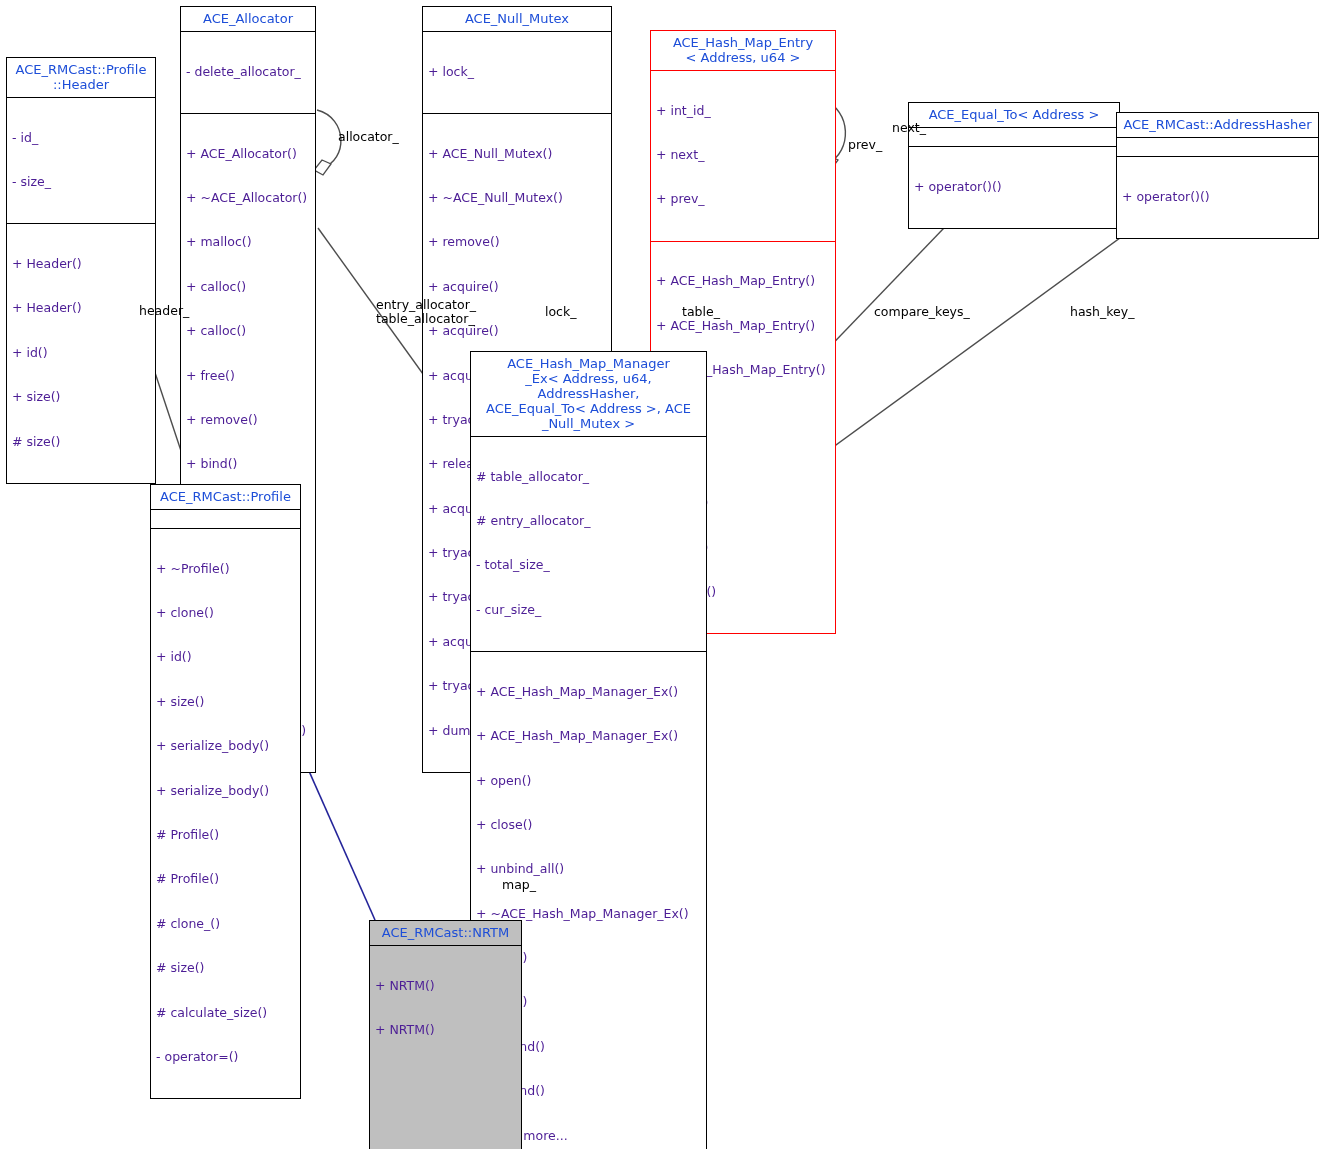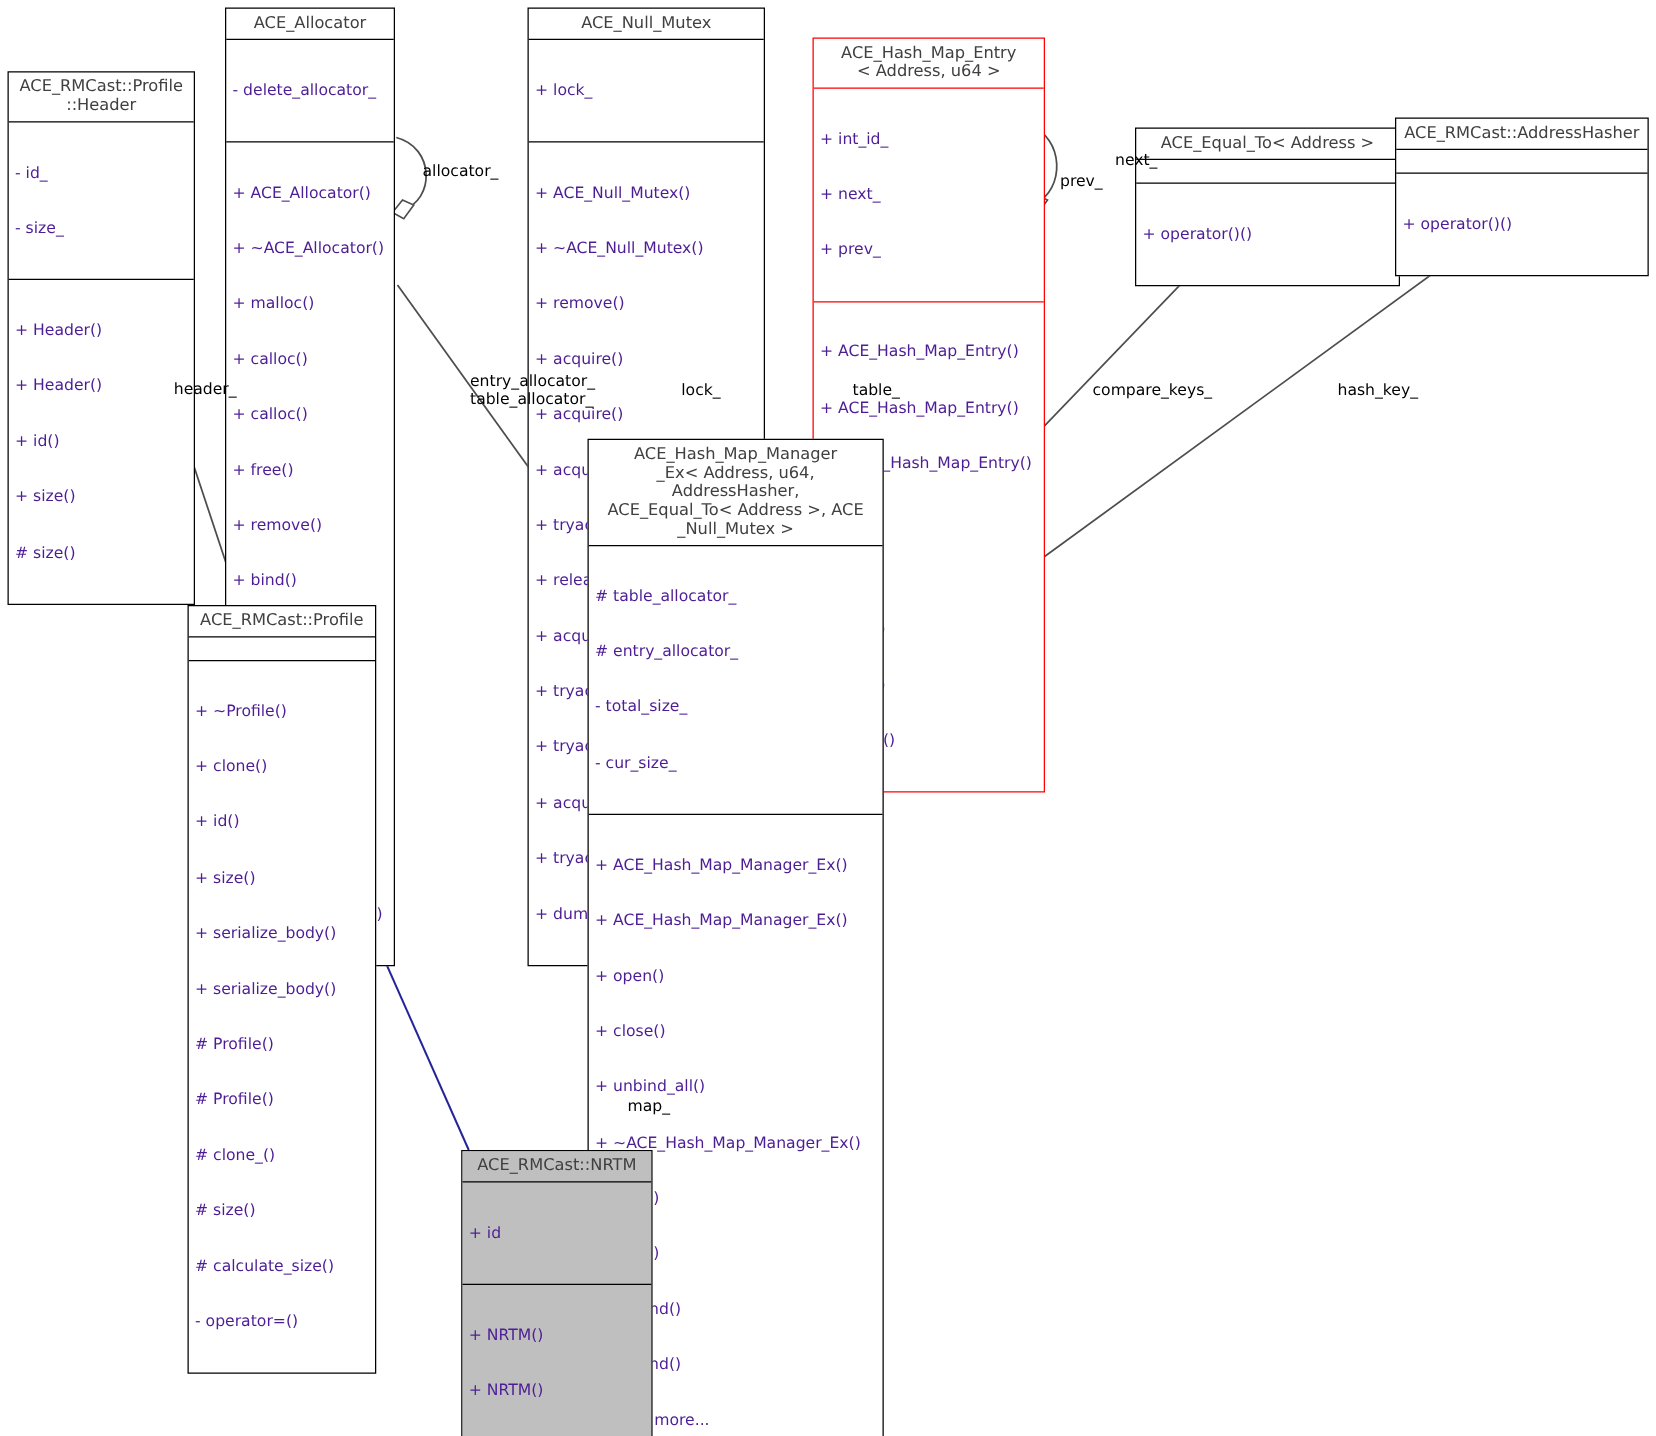--- a/index.html
+++ b/index.html
@@ -49,21 +49,21 @@
   .sec + .sec {
     border-top: 1px solid #000000;
   }
   .red .sec + .sec {
     border-top: 1px solid #ff0000;
   }
   .title {
     text-align: center;
     font-size: 13px;
     line-height: 15px;
-    color: #404040;
+    color: #1d4ed8;
     padding: 4px 5px 5px 5px;
   }
   .title .l2 {
     display: block;
   }
   .members {
     font-size: 12.5px;
     line-height: 14.8px;
     color: #4c1d95;
     white-space: pre;
@@ -222,21 +222,21 @@
   <div class="umlbox" style="left:908px; top:102px; width:212px;">
     <div class="sec title">
       <span>ACE_Equal_To&lt; Address &gt;</span>
     </div>
     <div class="sec members empty-sec"></div>
     <div class="sec members">
       <span class="row">+ operator()()</span>
     </div>
   </div>
 
-  <div class="umlbox" style="left:1116px; top:94px; width:203px;">
+  <div class="umlbox" style="left:1116px; top:112px; width:203px;">
     <div class="sec title">
       <span>ACE_RMCast::AddressHasher</span>
     </div>
     <div class="sec members empty-sec"></div>
     <div class="sec members">
       <span class="row">+ operator()()</span>
     </div>
   </div>
 
   <div class="umlbox" style="left:470px; top:351px; width:237px;">
@@ -299,23 +299,20 @@
       <span class="row"># calculate_size()</span>
       <span class="row">- operator=()</span>
     </div>
   </div>
 
   <div class="umlbox filled" style="left:369px; top:920px; width:153px;">
     <div class="sec title">
       <span>ACE_RMCast::NRTM</span>
     </div>
     <div class="sec members">
-      <span class="row">+ id</span>
-    </div>
-    <div class="sec members">
       <span class="row">+ NRTM()</span>
       <span class="row">+ NRTM()</span>
       
       
       
       
       
       
       
       

